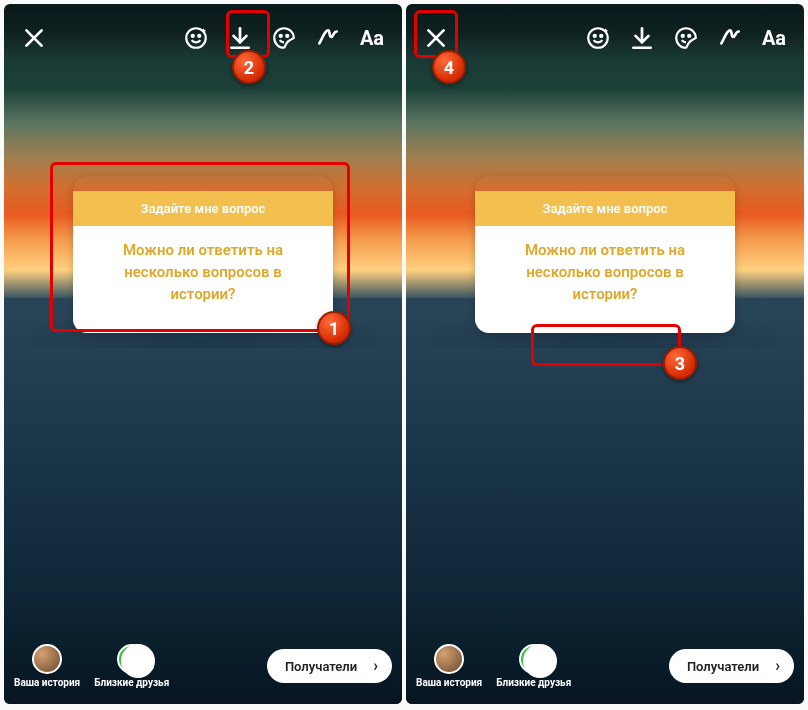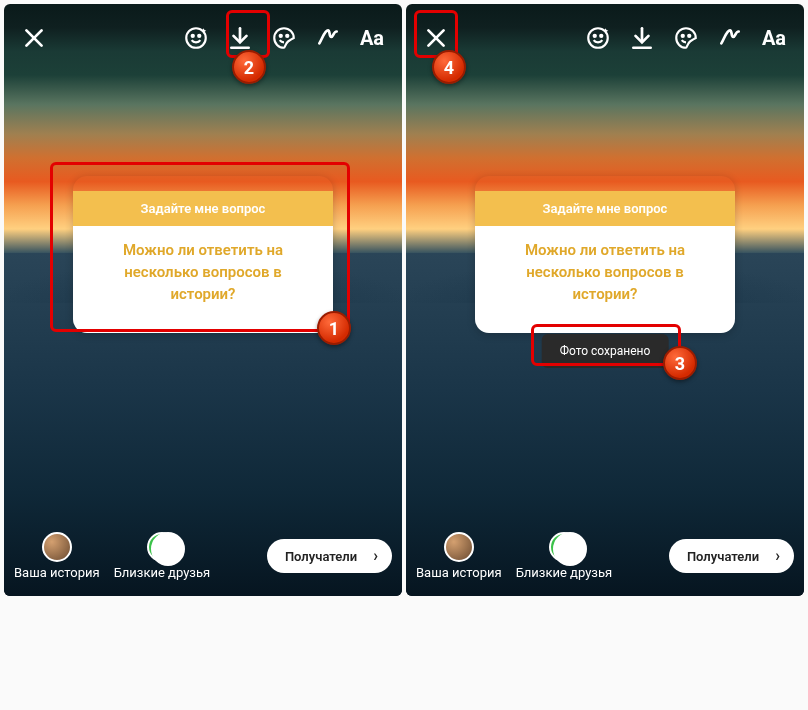--- a/index.html
+++ b/index.html
@@ -8,21 +8,21 @@
       height: 710px;
       background: #fafafa;
       font-family: -apple-system, BlinkMacSystemFont, "Segoe UI", Roboto, Helvetica, Arial, sans-serif;
       display: flex;
       gap: 4px;
       padding: 4px;
       position: relative;
     }
     .phone {
       flex: 1;
-      height: 592px;
+      height: 700px;
       background: linear-gradient(to bottom,
         #0a1a1a 0%, #0f2020 4%,
         #1a3a35 8%, #1c4038 12%,
         #5a7560 17%, #a08050 22%,
         #d07030 26%, #e85a20 30%,
         #f5a050 34%, #ffd080 38%,
         #3a5560 42%, #5a7585 48%,
         #3a5568 55%, #2a4558 62%,
         #1a3548 70%, #0f2838 80%,
         #081a28 90%, #051018 100%);
@@ -156,22 +156,23 @@
     .bb-close svg {
       position: absolute;
       width: 14px;
       height: 14px;
       left: 6px;
       top: 6px;
       z-index: 2;
     }
     .bb-label {
       color: #fff;
-      font-size: 13px;
+      font-size: 10px;
       text-align: right;
+      font-weight: bold;
     }
     .bb-spacer { flex: 1; }
     .recipients-btn {
       background: #fff;
       color: #222;
       font-size: 13px;
       font-weight: 600;
       padding: 9px 14px 9px 18px;
       border-radius: 20px;
       display: flex;
@@ -339,21 +340,20 @@
 
   <div class="question-sticker">
     <div class="qs-header">Задайте мне вопрос</div>
     <div class="qs-body">
       <span>Можно ли ответить на</span><br>
       <span>несколько вопросов в</span><br>
       <span>истории?</span>
     </div>
   </div>
 
-  <div class="toast">Фото сохранено</div>
 
   <div class="bottom-bar">
     <div class="bb-item">
       <div class="bb-circle bb-story"></div>
       <div class="bb-label">Ваша история</div>
     </div>
     <div class="bb-item">
       <div class="bb-circle bb-close">
         <svg viewBox="0 0 24 24" fill="#fff">
             <polygon points="12,2 15,9 22,9 16,14 18,21 12,17 6,21 8,14 2,9 9,9"></polygon>

